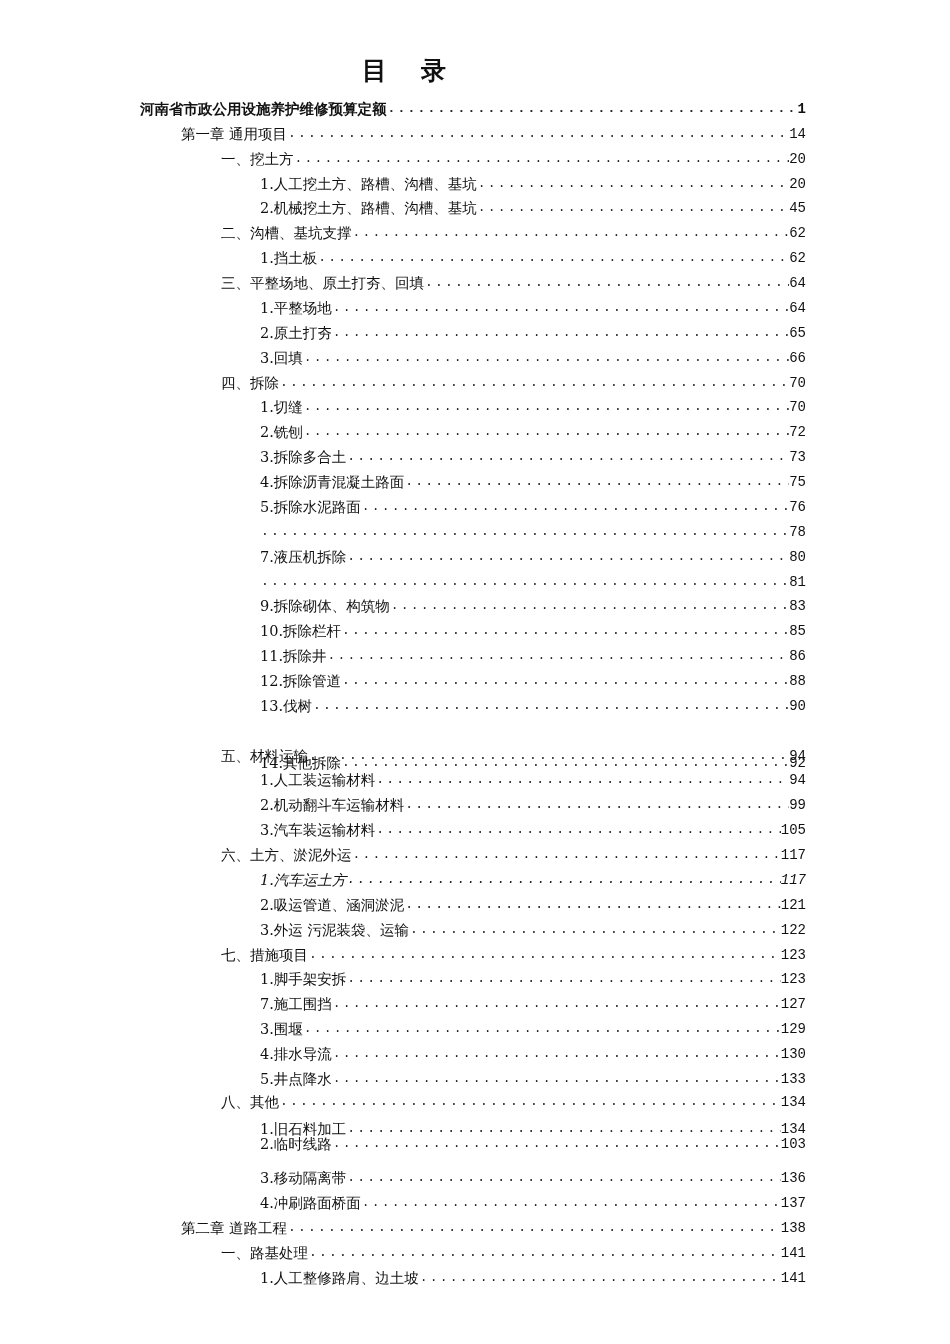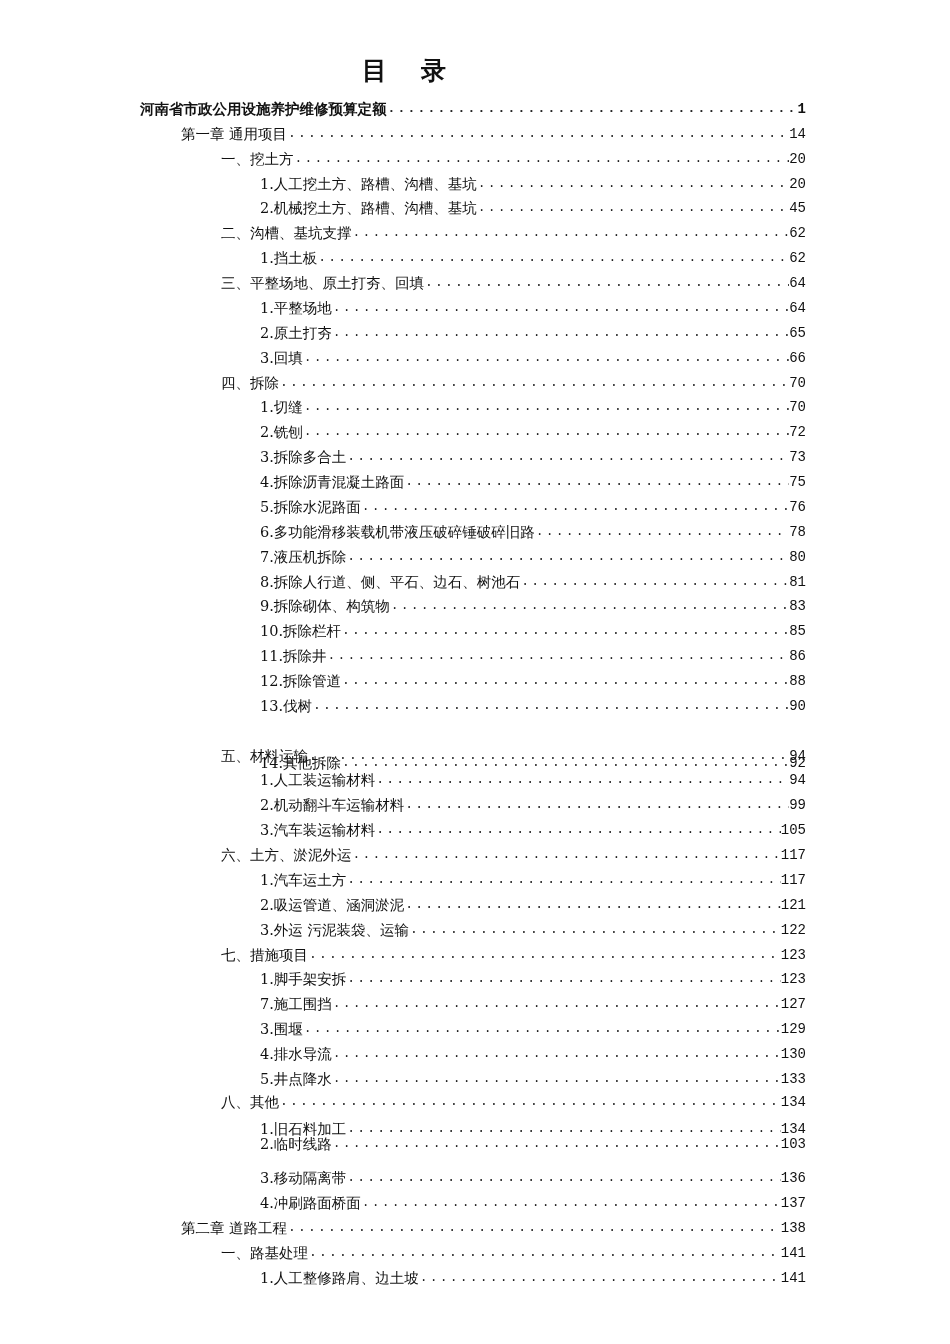--- a/index.html
+++ b/index.html
@@ -106,31 +106,29 @@
       <span class="label">4.拆除沥青混凝土路面</span>
       <span class="dots">........................................................................................................................................................................................................</span>
       <span class="page">75</span>
     </div>
     <div class="row lvl3" style="top: 397.92px;">
       <span class="label">5.拆除水泥路面</span>
       <span class="dots">........................................................................................................................................................................................................</span>
       <span class="page">76</span>
     </div>
     <div class="row lvl3" style="top: 422.79px;">
-      <span class="label">6.多功能滑移装载机带液压破碎锤破碎旧路</span>
       <span class="dots">........................................................................................................................................................................................................</span>
       <span class="page">78</span>
     </div>
     <div class="row lvl3" style="top: 447.66px;">
       <span class="label">7.液压机拆除</span>
       <span class="dots">........................................................................................................................................................................................................</span>
       <span class="page">80</span>
     </div>
     <div class="row lvl3" style="top: 472.53px;">
-      <span class="label">8.拆除人行道、侧、平石、边石、树池石</span>
       <span class="dots">........................................................................................................................................................................................................</span>
       <span class="page">81</span>
     </div>
     <div class="row lvl3" style="top: 497.4px;">
       <span class="label">9.拆除砌体、构筑物</span>
       <span class="dots">........................................................................................................................................................................................................</span>
       <span class="page">83</span>
     </div>
     <div class="row lvl3" style="top: 522.27px;">
       <span class="label">10.拆除栏杆</span>
@@ -175,21 +173,21 @@
     <div class="row lvl3" style="top: 721.23px;">
       <span class="label">3.汽车装运输材料</span>
       <span class="dots">........................................................................................................................................................................................................</span>
       <span class="page">105</span>
     </div>
     <div class="row lvl2" style="top: 746.1px;">
       <span class="label">六、土方、淤泥外运</span>
       <span class="dots">........................................................................................................................................................................................................</span>
       <span class="page">117</span>
     </div>
-    <div class="row lvl3" style="top: 770.97px;">
+    <div class="row lvl3" style="top: 770.97px; font-style: italic;">
       <span class="label">1.汽车运土方</span>
       <span class="dots">........................................................................................................................................................................................................</span>
       <span class="page">117</span>
     </div>
     <div class="row lvl3" style="top: 795.84px;">
       <span class="label">2.吸运管道、涵洞淤泥</span>
       <span class="dots">........................................................................................................................................................................................................</span>
       <span class="page">121</span>
     </div>
     <div class="row lvl3" style="top: 820.71px;">

